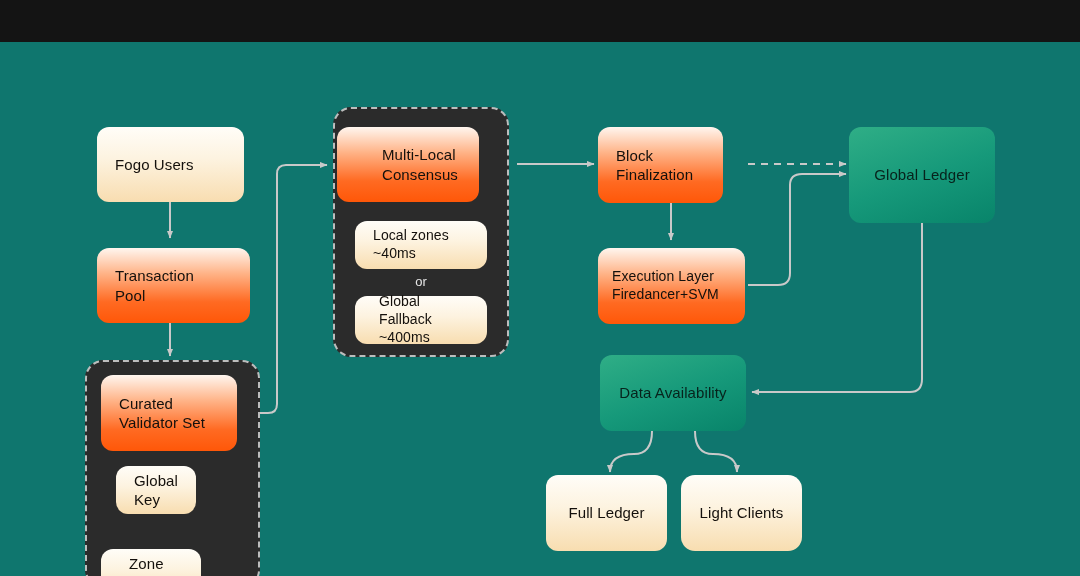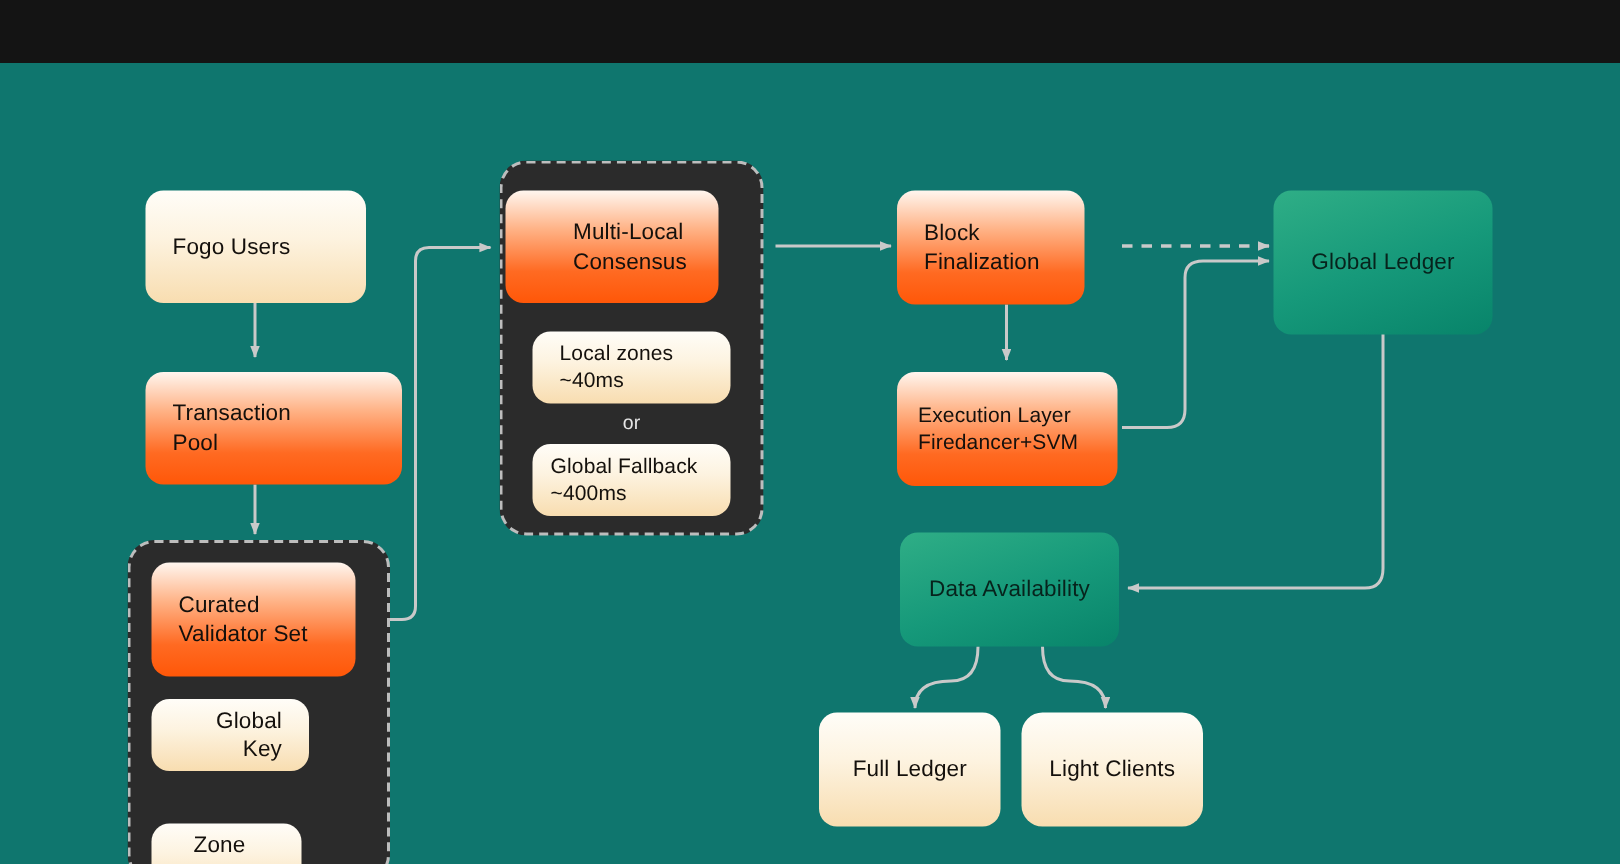--- a/index.html
+++ b/index.html
@@ -47,39 +47,39 @@
     <path class="ln" d="M922,161 L922,337 Q922,350 910,350 L752,350" marker-end="url(#ah)"></path>
     <path class="ln" d="M652,389 Q652,412 634,412 Q610,412 610,430" marker-end="url(#ah)"></path>
     <path class="ln" d="M695,389 Q695,412 713,412 Q737,412 737,430" marker-end="url(#ah)"></path>
   </svg>
 
   <div class="group" style="left:85px;top:318px;width:175px;height:228px;"></div>
   <div class="group" style="left:333px;top:65px;width:176px;height:250px;"></div>
 
   <div class="node cream" style="left:97px;top:85px;width:147px;height:75px;">Fogo Users</div>
 
-  <div class="node orange" style="left:97px;top:206px;width:171px;height:75px;">Transaction
+  <div class="node orange" style="left:97px;top:206px;width:153px;height:75px;">Transaction
 Pool</div>
 
   <div class="node orange" style="left:101px;top:333px;width:136px;height:76px;">Curated
 Validator Set</div>
 
-  <div class="node cream" style="left:101px;top:424px;width:105px;height:48px;text-align:right;">Global Key</div>
+  <div class="node cream" style="left:116px;top:424px;width:80px;height:48px;">Global Key</div>
 
   <div class="node cream" style="left:101px;top:507px;width:100px;height:48px;padding-left:28px;">Zone Key</div>
 
   <div class="node orange" style="left:337px;top:85px;width:142px;height:75px;padding-left:45px;">Multi-Local
 Consensus</div>
 
   <div class="node cream" style="left:355px;top:179px;width:132px;height:48px;font-size:14px;">Local zones
 ~40ms</div>
 
   <div class="or-label" style="left:355px;top:232px;width:132px;">or</div>
 
-  <div class="node cream" style="left:355px;top:254px;width:132px;height:48px;font-size:14px;padding:0 12px;">Global Fallback
+  <div class="node cream" style="left:355px;top:254px;width:132px;height:48px;font-size:14px;padding:0 24px;">Global Fallback
 ~400ms</div>
 
   <div class="node orange" style="left:598px;top:85px;width:125px;height:76px;">Block
 Finalization</div>
 
   <div class="node orange" style="left:598px;top:206px;width:147px;height:76px;font-size:14px;padding:2px 14px;">Execution Layer
 Firedancer+SVM</div>
 
   <div class="node green center" style="left:849px;top:85px;width:146px;height:96px;">Global Ledger</div>
 

